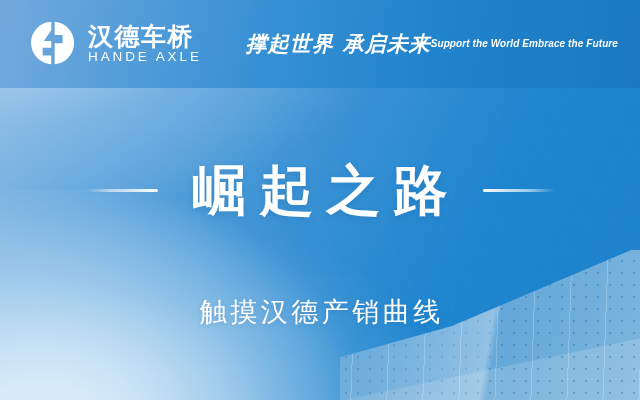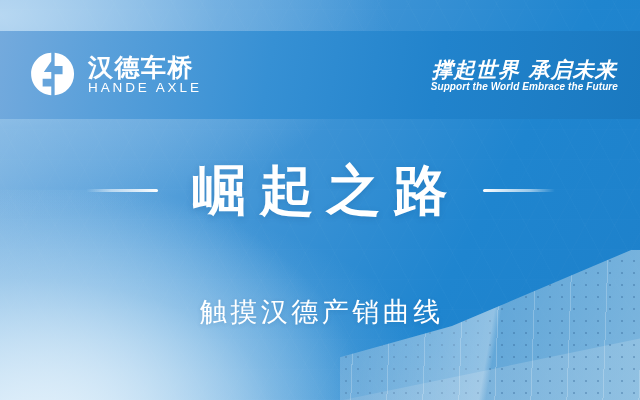--- a/index.html
+++ b/index.html
@@ -116,21 +116,20 @@
   .header-bar {
     position: absolute;
     top: 0; left: 0; right: 0;
     height: 88px;
     background: linear-gradient(100deg, #74aadd 0%, #5aa0da 16%, #3690d4 42%, #2183cc 68%, #1a79c0 100%);
     display: flex;
     align-items: center;
     justify-content: space-between;
     padding: 0 16px 0 28px;
     box-sizing: border-box;
-    margin-top: 31px;
   }
 
   
   .brand {
     display: flex;
     align-items: center;
     gap: 12px;
   }
   .logo-mark {
     width: 48px;
@@ -157,21 +156,21 @@
     font-size: 13.5px;
     font-weight: normal;
     letter-spacing: 2.9px;
     line-height: 1.1;
     white-space: nowrap;
   }
 
   
   .slogan {
     display: flex;
-    flex-direction: column;
+    flex-direction: row;
     align-items: center;
     gap: 0;
     padding-right: 6px;
   }
   .slogan-cn {
     color: #ffffff;
     font-size: 21px;
     font-weight: bold;
     font-style: italic;
     letter-spacing: 1px;

